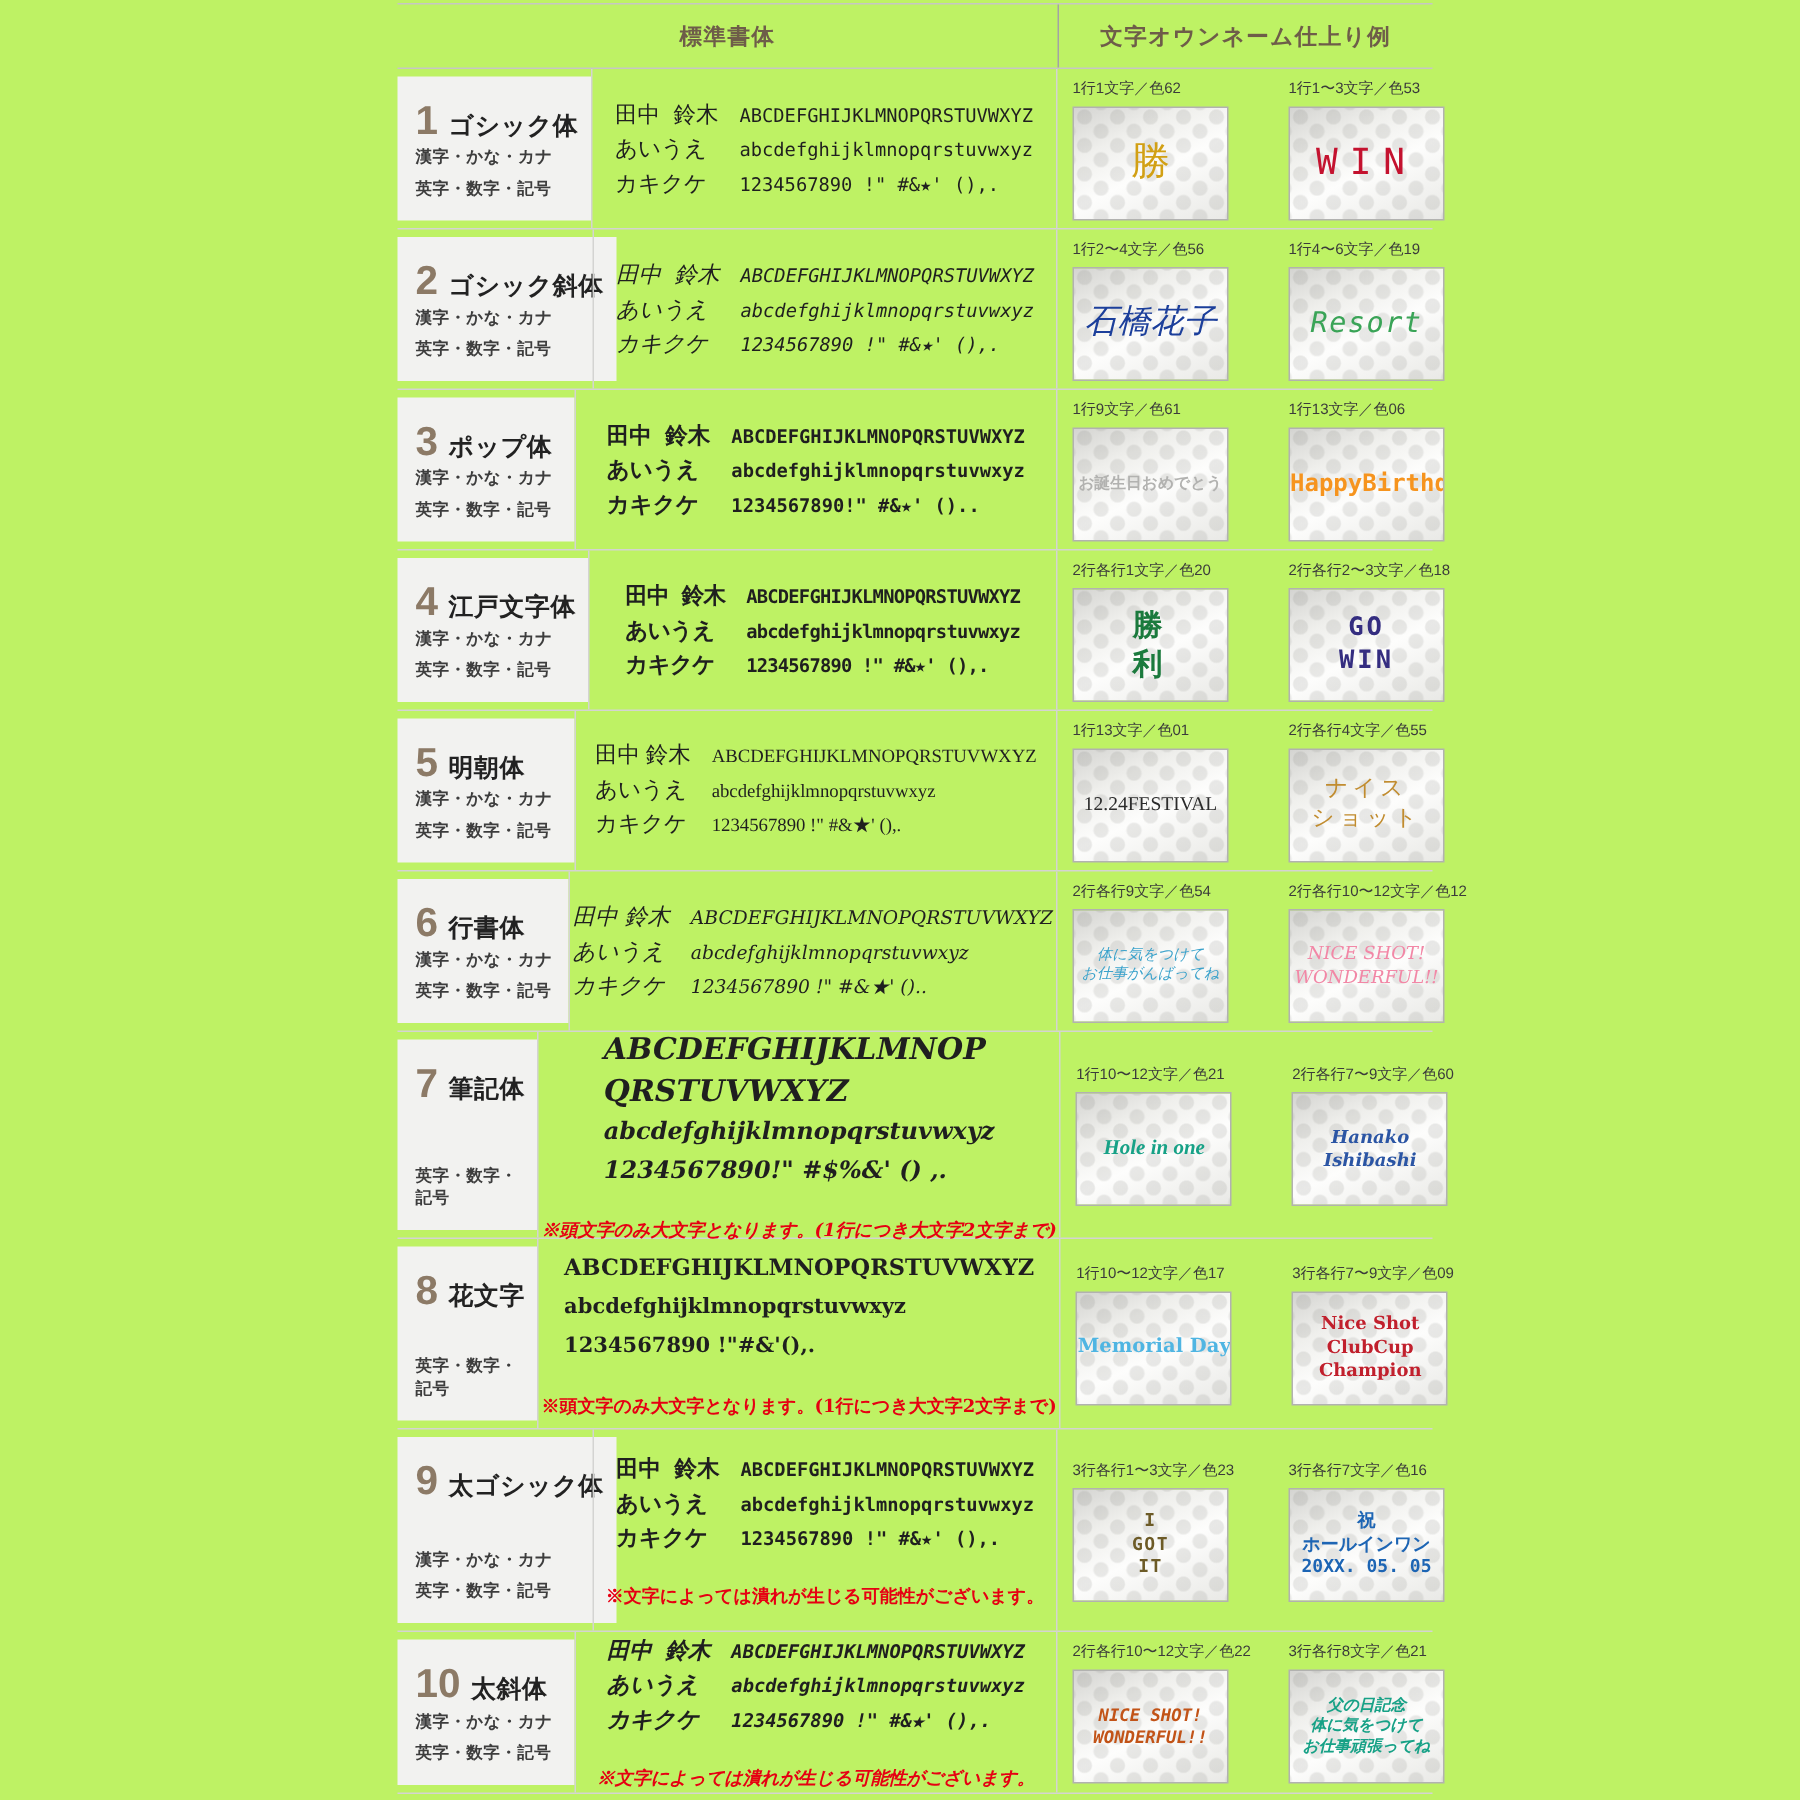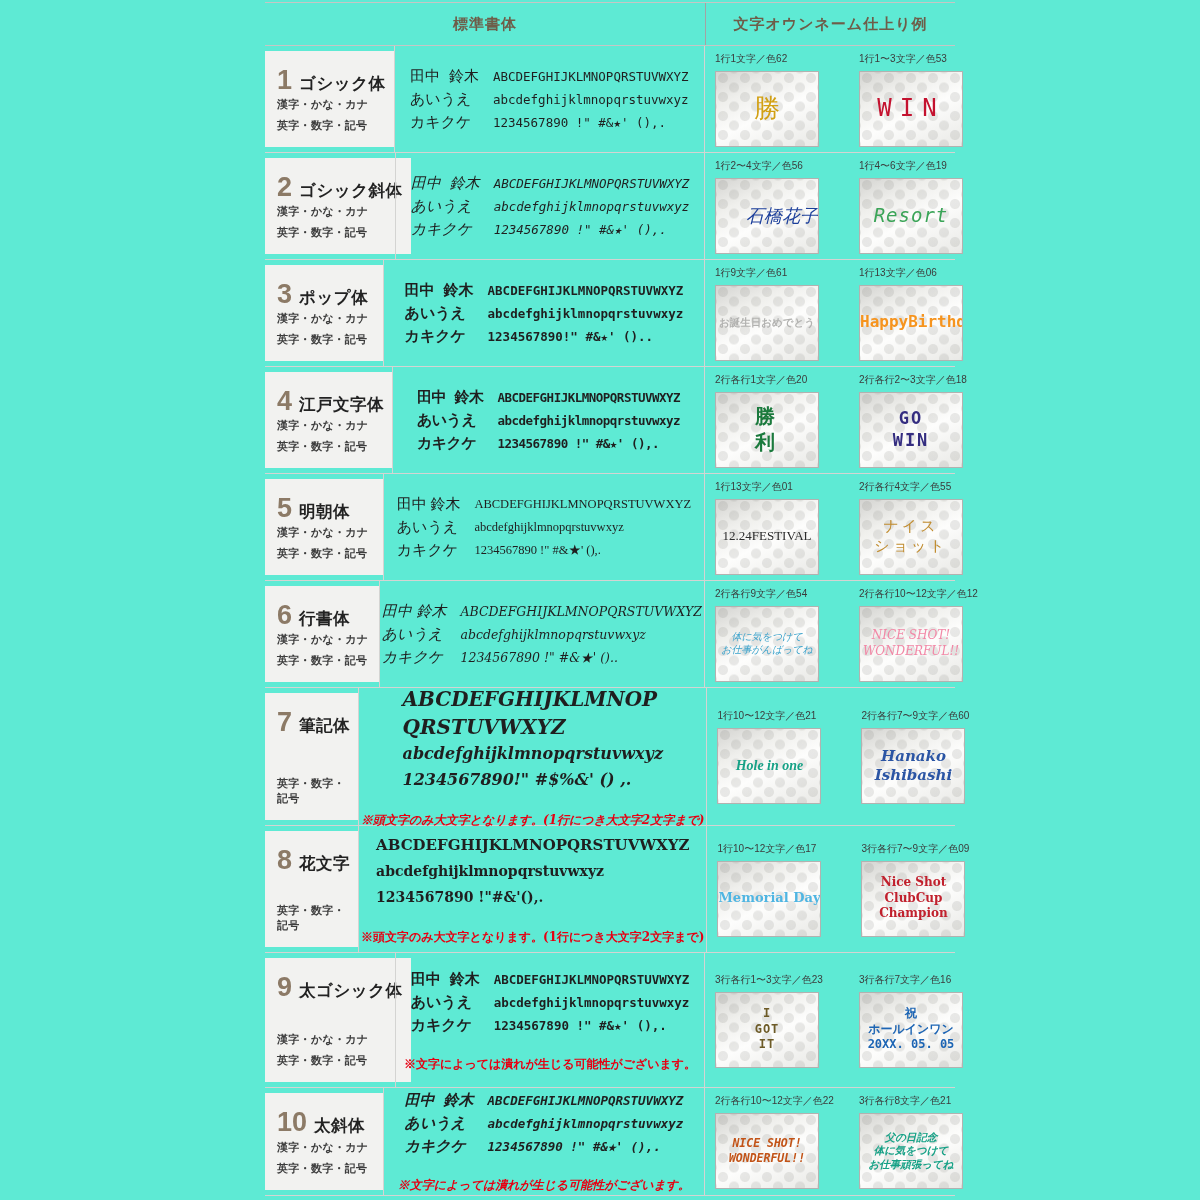--- a/index.html
+++ b/index.html
@@ -1,21 +1,21 @@
 <!DOCTYPE html>
 <html lang="ja"><head>
 <meta charset="utf-8">
 <style>
   html,body{margin:0;padding:0;}
   body{
     width:1200px;height:1200px;background:#ffffff;
     font-family:"Liberation Sans","DejaVu Sans",sans-serif;
     color:#1f1f1f;overflow:hidden;
   }
-  .page{position:relative;width:1200px;height:1200px;background:#5eead4;}
+  .page{position:relative;width:1200px;height:1200px;background:#bef264;}
   .tbl{position:absolute;left:265px;top:2px;width:690px;}
 
   
   .thead{display:flex;height:44px;border-top:1px solid #c6c6c4;border-bottom:1px solid #c6c6c4;box-sizing:border-box;}
   .th{display:flex;align-items:center;justify-content:center;
       font-weight:bold;font-size:15px;color:#6e5d49;letter-spacing:1px;}
   .th-left{width:440px;}
   .th-right{width:250px;border-left:1px solid #a3a3a3;box-sizing:border-box;}
 
   
@@ -155,21 +155,21 @@
                 <div class="ln1">abcdefghijklmnopqrstuvwxyz</div>
                 <div class="ln2">1234567890 !" #&amp;★' (),.</div>
               </div>
       </div>
 
     </div>
     <div class="ex-cell">
             <div class="example">
               <div class="ex-caption">1行2〜4文字／色56</div>
               <div class="ball">
-                <div class="ball-text" style="color: rgb(28, 63, 155); font-size: 18px; letter-spacing: 0px; text-align: right;">
+                <div class="ball-text" style="color: rgb(28, 63, 155); font-size: 22px; letter-spacing: 0px;">
                   <div>石橋花子</div>
                 </div>
               </div>
             </div>
             <div class="example">
               <div class="ex-caption">1行4〜6文字／色19</div>
               <div class="ball">
                 <div class="ball-text" style="color: rgb(58, 164, 87); font-size: 19px; letter-spacing: 1px;">
                   <div>Resort</div>
                 </div>
@@ -404,21 +404,21 @@
               <div class="ex-caption">1行10〜12文字／色21</div>
               <div class="ball">
                 <div class="ball-text" style="color: rgb(22, 161, 134); font-size: 14px; letter-spacing: 0px; font-family: Liberation Serif, serif;">
                   <div>Hole in one</div>
                 </div>
               </div>
             </div>
             <div class="example">
               <div class="ex-caption">2行各行7〜9文字／色60</div>
               <div class="ball">
-                <div class="ball-text" style="color: rgb(43, 85, 164); font-size: 15px; letter-spacing: 0px;">
+                <div class="ball-text" style="color: rgb(43, 85, 164); font-size: 12px; letter-spacing: 0px;">
                   <div>Hanako</div>
                   <div>Ishibashi</div>
                 </div>
               </div>
             </div>
           </div>
   </div>
 
   <div class="row r8 f8" style="height: 127px;">
     <div class="label-cell">

